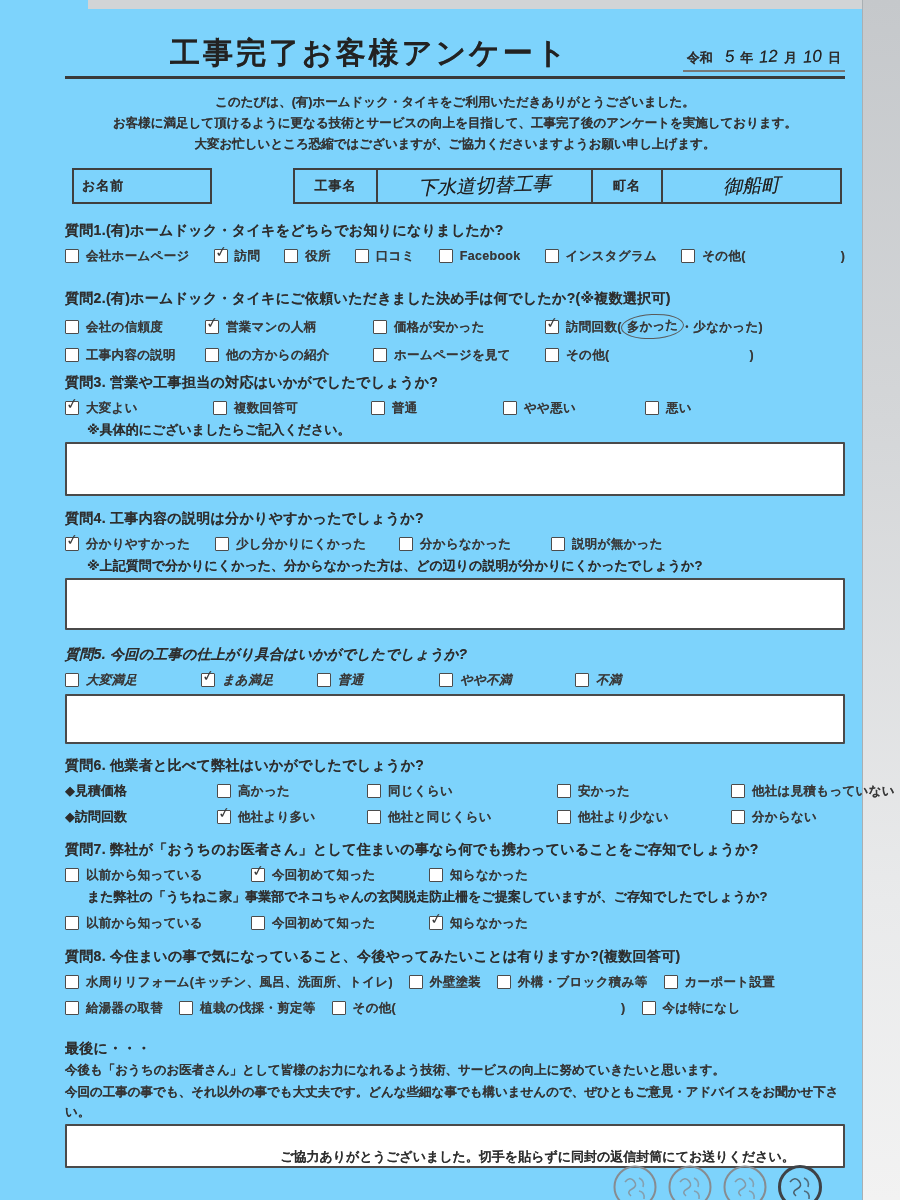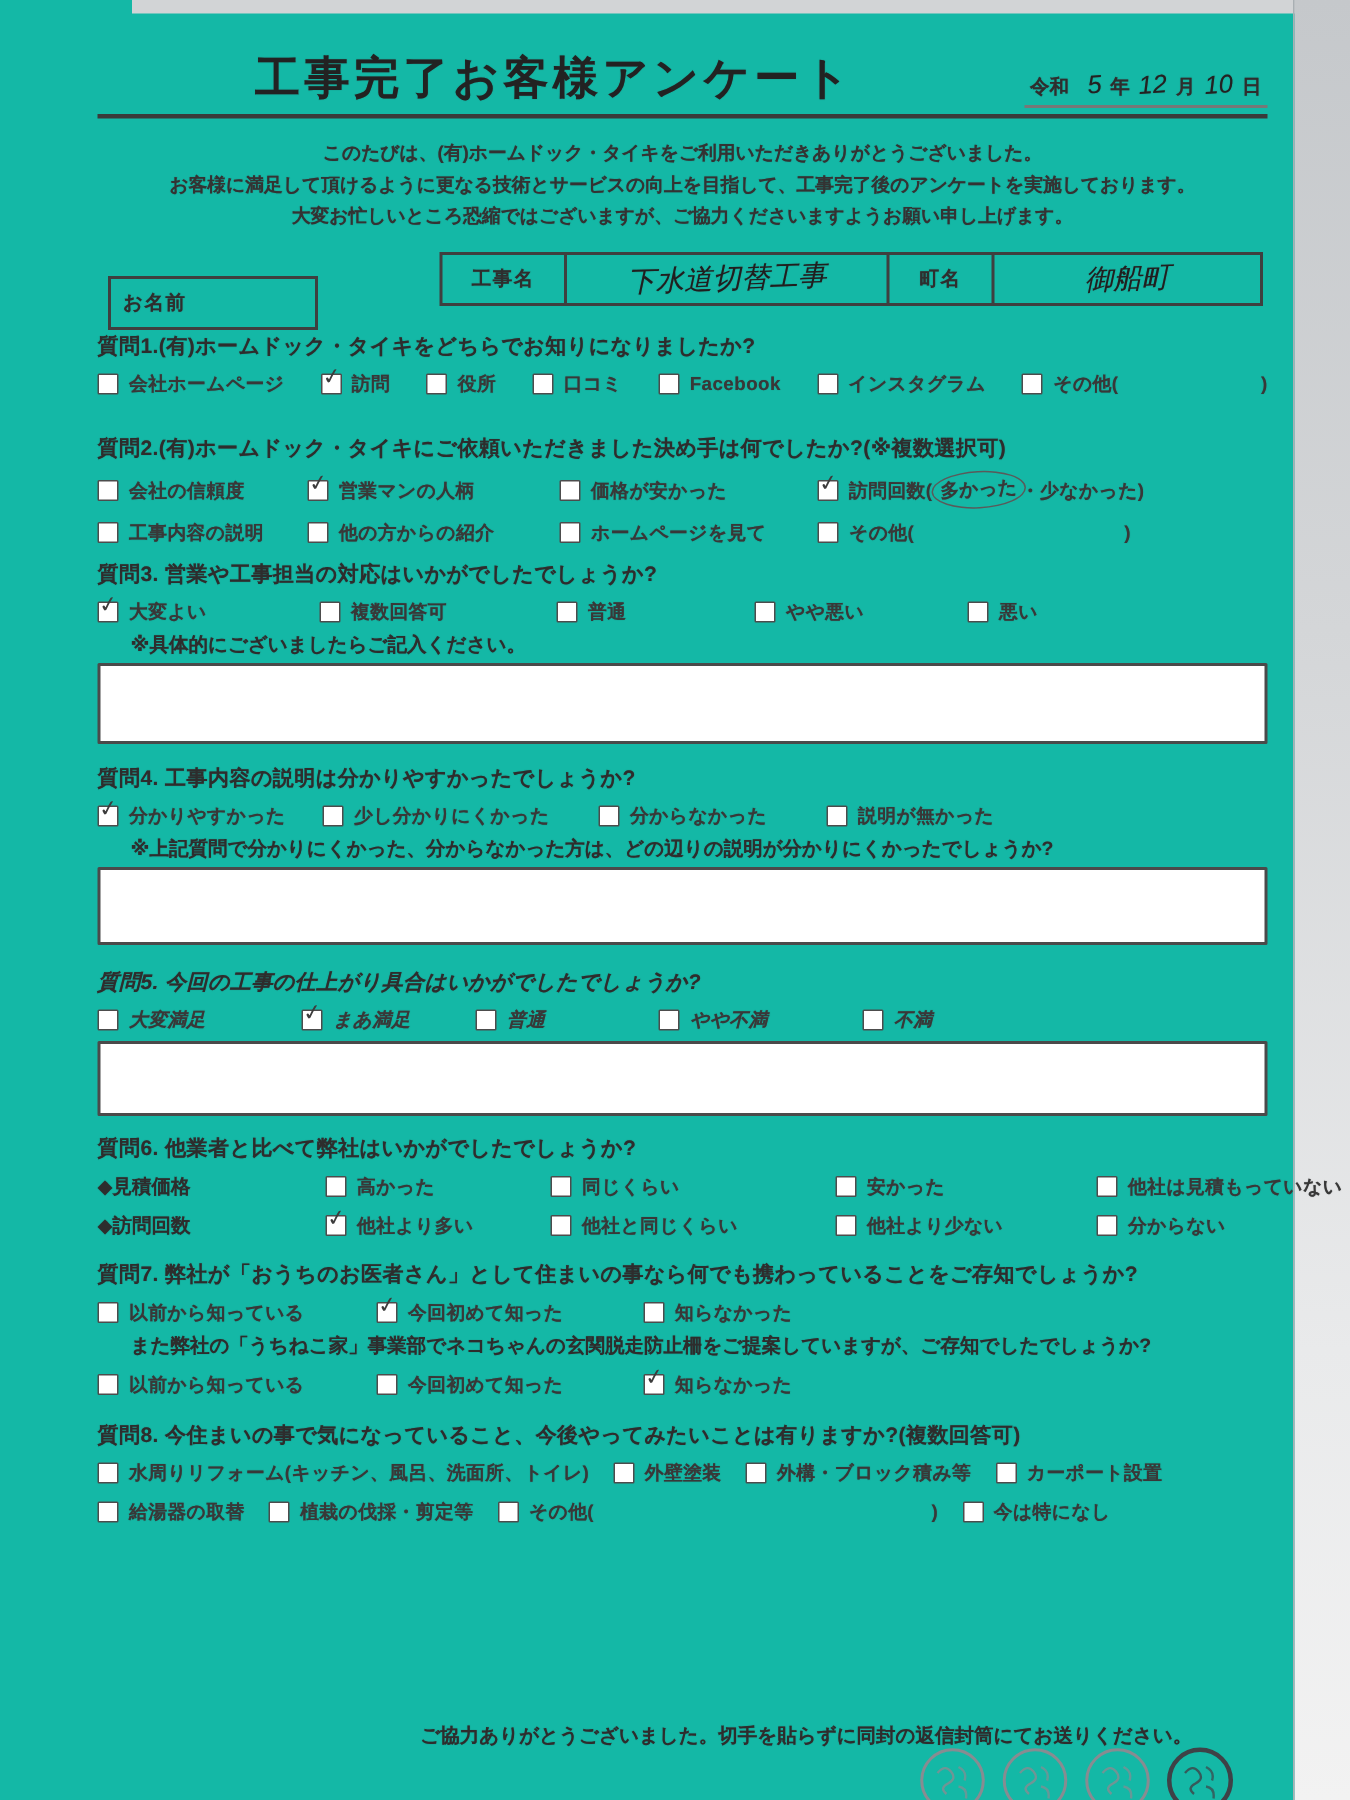--- a/index.html
+++ b/index.html
@@ -1,17 +1,17 @@
 <!DOCTYPE html>
 <html><head>
 <meta charset="utf-8">
 <style>
   html,body{margin:0;padding:0;background:#ffffff;}
   .page{position:relative;width:900px;height:1200px;overflow:hidden;
-        font-family:"Liberation Sans","DejaVu Sans",sans-serif;color:#333;background:#14b8a6;}
+        font-family:"Liberation Sans","DejaVu Sans",sans-serif;color:#333;background:#7dd3fc;}
   .scan-top{position:absolute;top:0;left:88px;right:0;height:9px;background:#d2d4d6;}
   .scan-right{position:absolute;top:0;right:0;width:37px;height:100%;
         background:linear-gradient(180deg,#c5c8cb 0%,#d4d6d8 35%,#e9eaeb 75%,#f2f2f2 100%);
         border-left:1px solid #a9afb3;}
   .paper{position:absolute;inset:0;text-shadow:0 0 .6px rgba(60,60,60,.65);}
   .sec{position:absolute;left:65px;right:55px;}
 
   
   #header{top:34px;display:flex;align-items:flex-end;border-bottom:3px solid #3a3a3a;padding-bottom:4px;}
   .title{margin:0 0 0 105px;font-size:30px;font-weight:900;letter-spacing:3px;color:#222;line-height:38px;}
@@ -20,21 +20,21 @@
   .date .hwnum{font-size:17px;font-weight:400;font-style:italic;display:inline-block;
         transform:rotate(-4deg);margin:0 6px;color:#222;}
   .date .era{margin-right:6px;}
 
   
   #intro{top:92px;text-align:center;}
   .introline{font-size:12.5px;font-weight:700;line-height:21px;color:#333;}
 
   
   #fieldrow{top:168px;height:40px;}
-  .namebox{position:absolute;left:7px;top:16px;width:128px;height:32px;border:2px solid #3f3f3f;
+  .namebox{position:absolute;left:7px;top:0;width:128px;height:32px;border:2px solid #3f3f3f;
         display:flex;align-items:center;padding-left:8px;box-sizing:content-box;}
   .flabel{font-size:13px;font-weight:800;color:#2e2e2e;letter-spacing:1px;}
   .ftable{position:absolute;left:228px;top:0;height:32px;border:2px solid #3f3f3f;display:flex;}
   .fcell{display:flex;align-items:center;justify-content:center;height:100%;}
   .fcell + .fcell{border-left:2px solid #3f3f3f;}
   .fc-lab1{width:81px;}.fc-val1{width:213px;}.fc-lab2{width:68px;}.fc-val2{width:177px;}
   .hw{font-family:"DejaVu Serif",serif;font-style:italic;font-weight:400;color:#1f1f1f;
         font-size:19px;transform:rotate(-2deg);white-space:nowrap;}
 
   
@@ -399,20 +399,26 @@
             <span class="cb"></span>
             <span class="lab">その他(</span>
             <span class="gapline g-lg"></span>
             <span class="lab">)</span>
           </span>
           <span class="opt">
             <span class="cb"></span>
             <span class="lab">今は特になし</span>
           </span>
         </div>
+      </section>
+      <section class="sec q" id="closing">
+        <div class="qhead">最後に・・・</div>
+        <div class="plain">今後も「おうちのお医者さん」として皆様のお力になれるよう技術、サービスの向上に努めていきたいと思います。</div>
+        <div class="plain">今回の工事の事でも、それ以外の事でも大丈夫です。どんな些細な事でも構いませんので、ぜひともご意見・アドバイスをお聞かせ下さい。</div>
+        <div class="tbox"></div>
       </section>
       <div class="sec" id="footer">ご協力ありがとうございました。切手を貼らずに同封の返信封筒にてお送りください。</div>
 
     <div class="stamps" id="stamps">
         <span class="stamp">
           <svg width="46" height="46" viewBox="0 0 46 46">
             <circle cx="23" cy="23" r="20.5" fill="none" stroke="currentColor" stroke-width="2"></circle>
             <path d="M13 18 q5 -6 9 -1 q4 5 -2 8 q-6 3 -1 7" fill="none" stroke="currentColor" stroke-width="1.6" opacity=".8"></path>
             <path d="M27 14 q6 3 4 9 m-4 4 q6 1 5 8" fill="none" stroke="currentColor" stroke-width="1.6" opacity=".7"></path>
           </svg>

